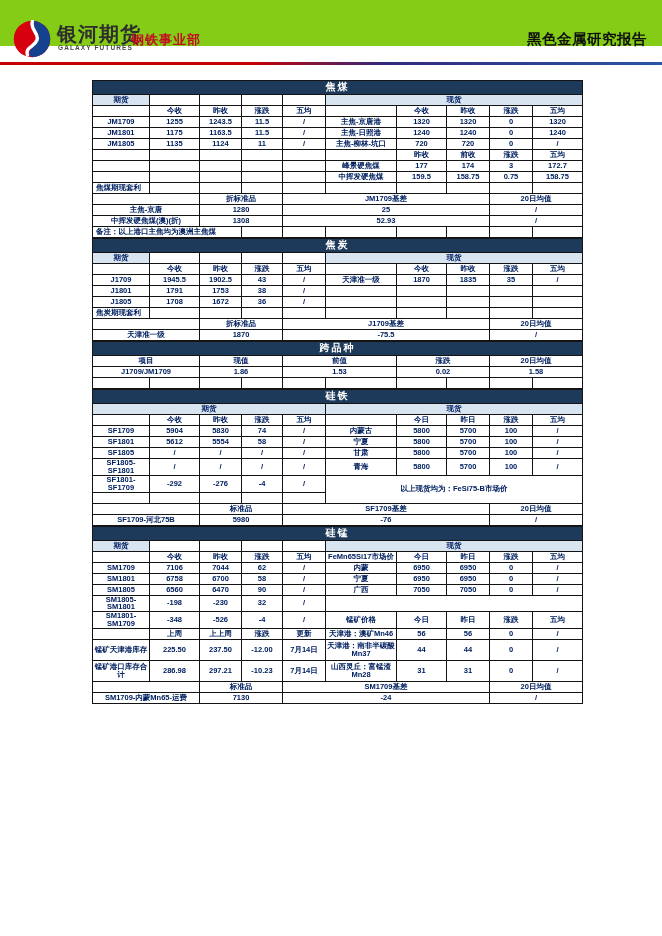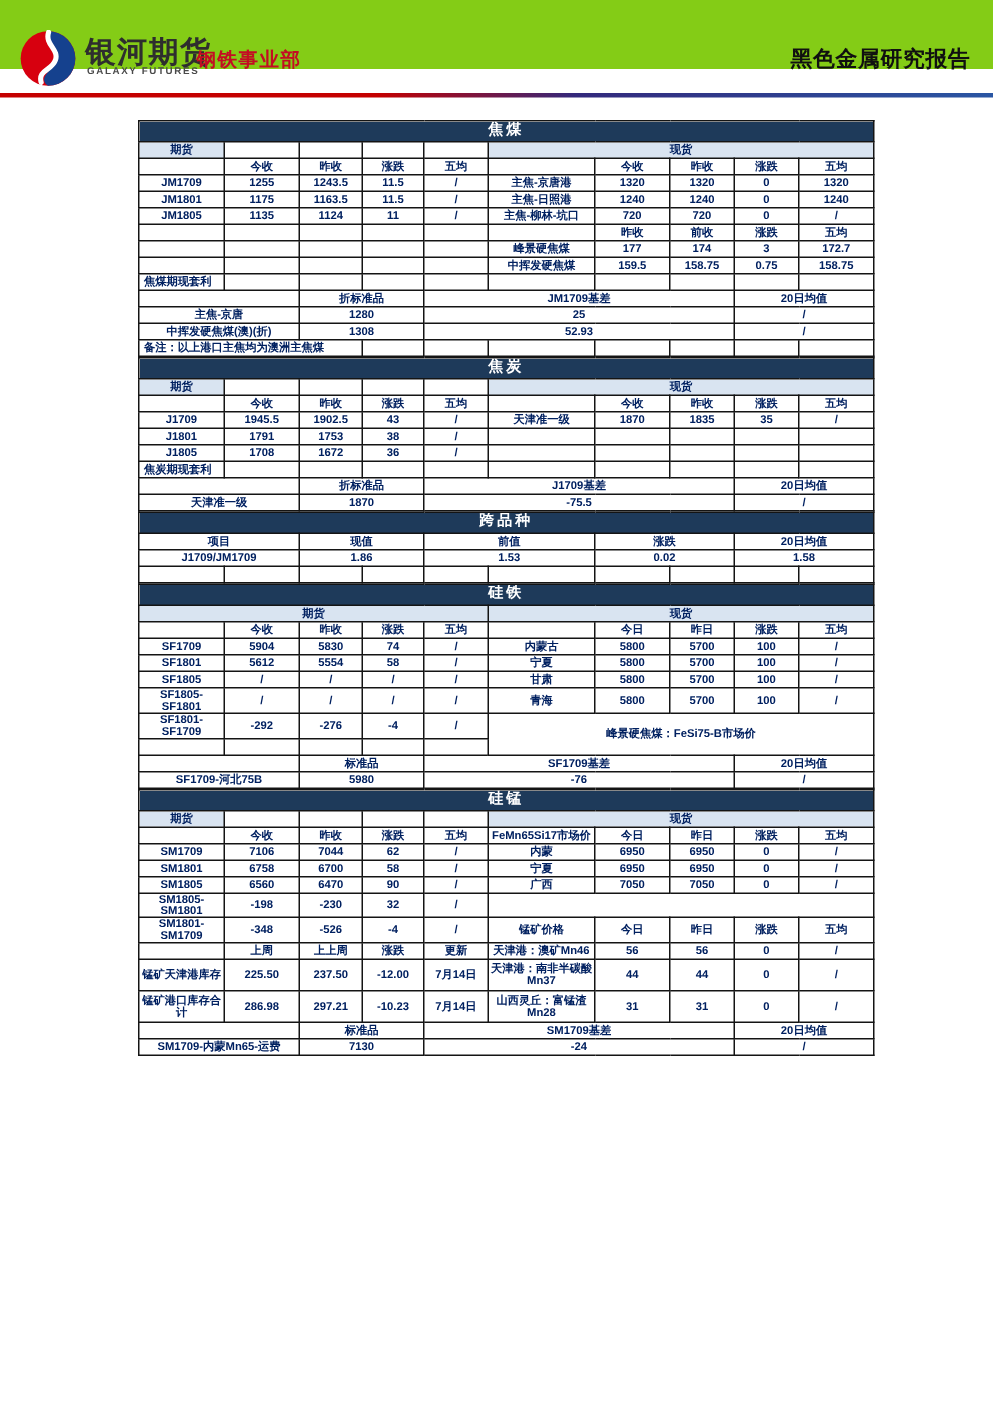--- a/index.html
+++ b/index.html
@@ -417,21 +417,21 @@
             <td>5700</td>
             <td>100</td>
             <td>/</td>
           </tr>
           <tr>
             <td>SF1801-SF1709</td>
             <td>-292</td>
             <td>-276</td>
             <td>-4</td>
             <td>/</td>
-            <td colspan="5" rowspan="2">峰景硬焦煤：FeSi75-B市场价</td>
+            <td colspan="5" rowspan="2">以上现货均为：FeSi75-B市场价</td>
           </tr>
           <tr>
             <td></td>
             <td></td>
             <td></td>
             <td></td>
             <td></td>
           </tr>
           <tr>
             <td colspan="2"></td>

